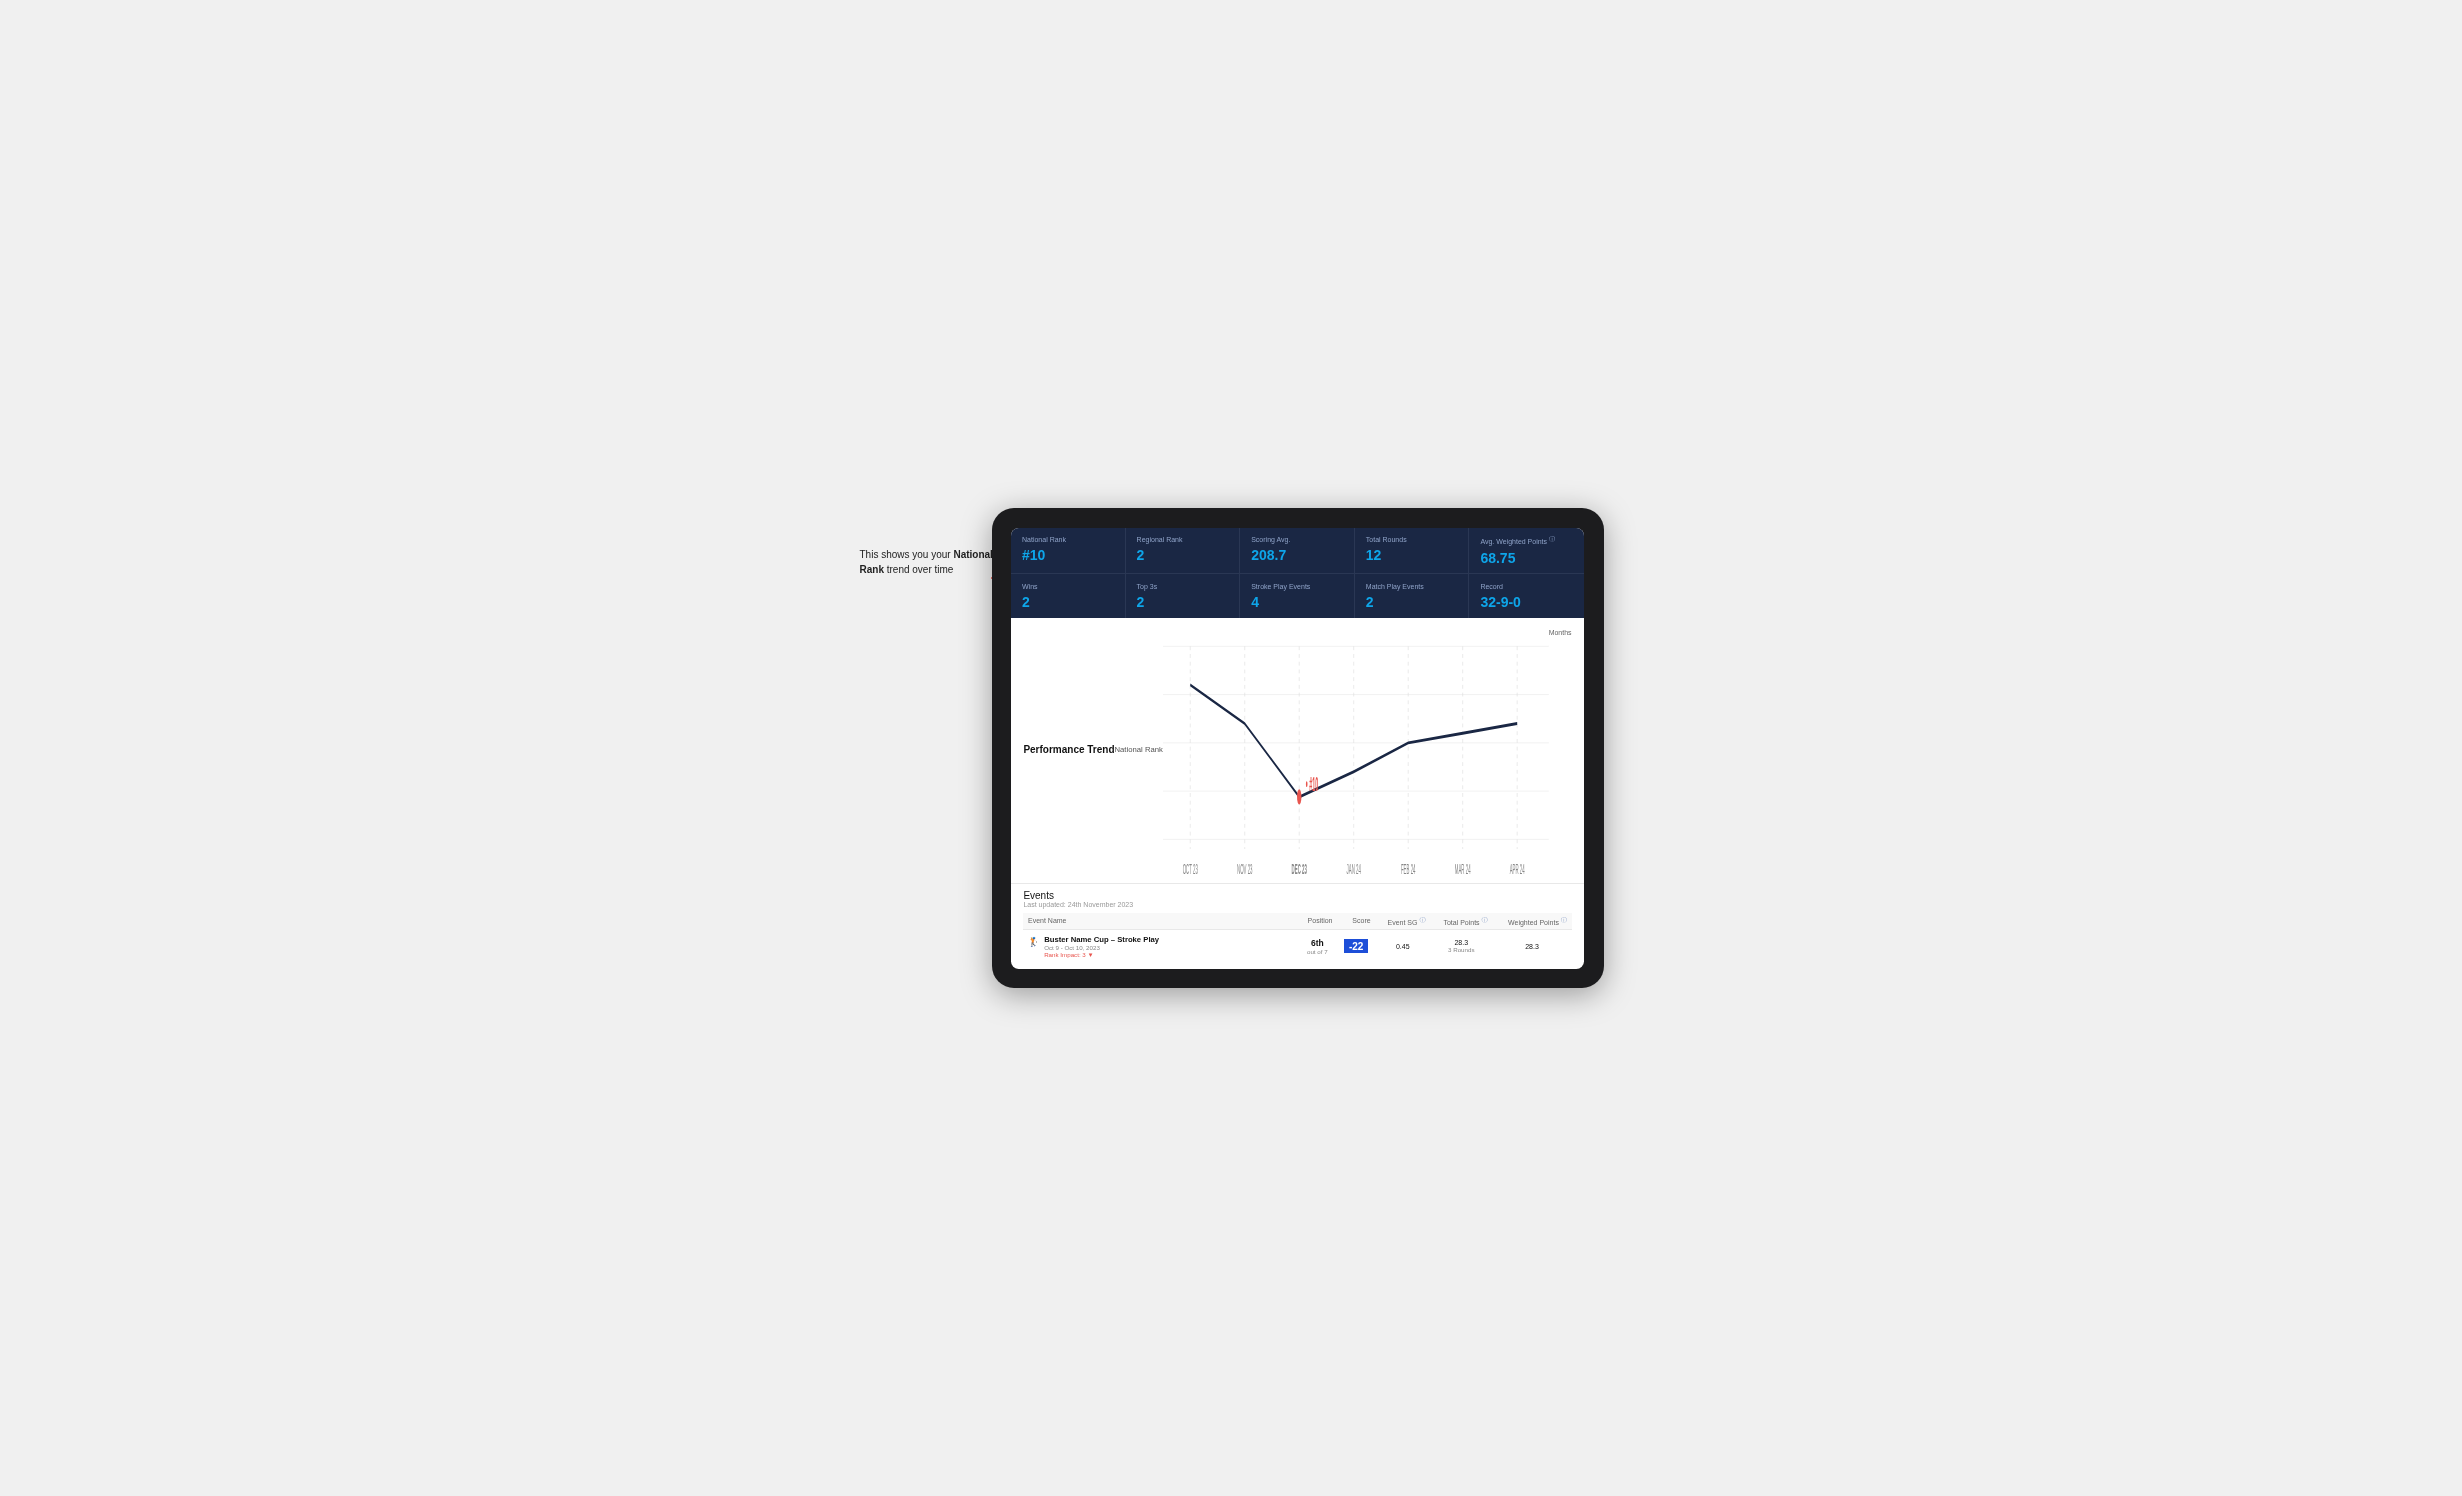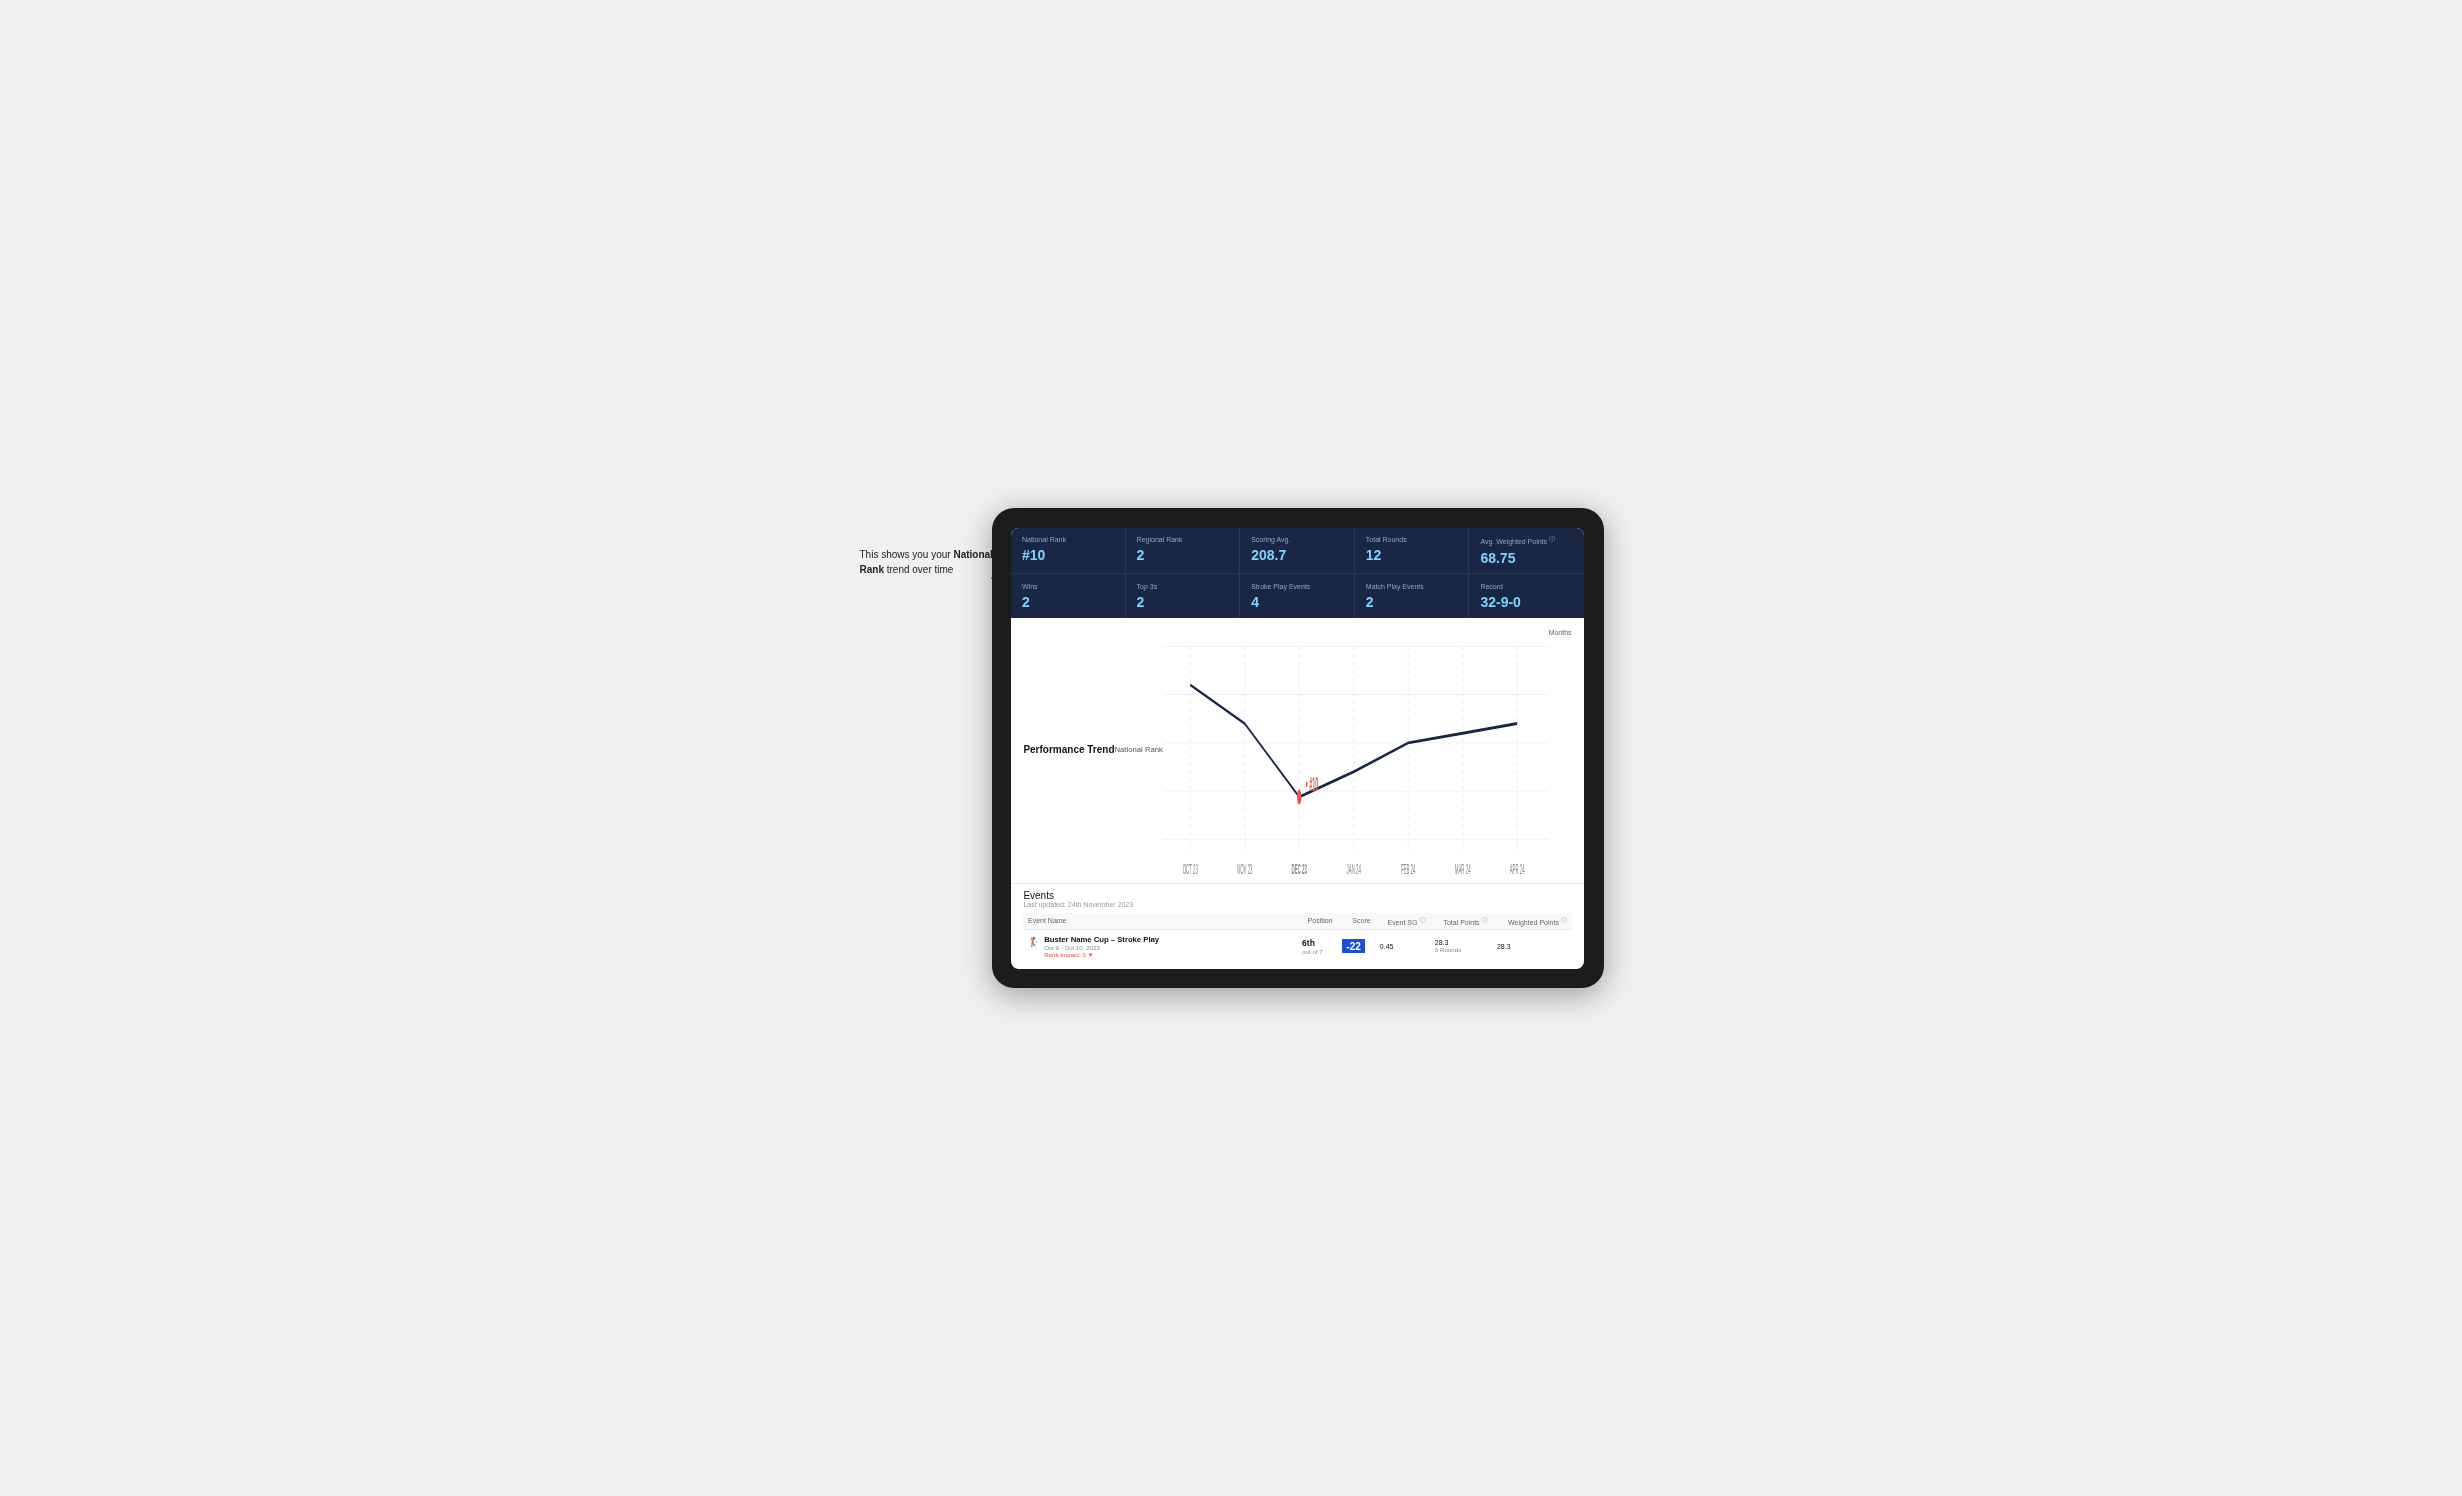--- a/index.html
+++ b/index.html
@@ -76,21 +76,21 @@
     .stat-cell:last-child { border-right: none; }
     .stat-label {
       font-size: 7px;
       color: #8fa3c8;
       line-height: 1.3;
       margin-bottom: 3.1px;
     }
     .stat-value {
       font-size: 14px;
       font-weight: 700;
-      color: #7dd3fc;
+      color: #0ea5e9;
     }
     .info-icon {
       font-size: 6.2px;
       color: #8fa3c8;
       vertical-align: super;
     }
     
     .performance-section {
       padding: 9.3px 12.4px 4.6px;
       flex: 1;
@@ -154,21 +154,21 @@
       border-bottom: 0.8px solid #e8e8e8;
       background: #f8f8f8;
     }
     .events-table th.right { text-align: right; }
     .events-table td {
       font-size: 7px;
       color: #111;
       padding: 4.6px 4.6px;
       vertical-align: middle;
     }
-    .events-table td.right { text-align: left; }
+    .events-table td.right { text-align: center; }
     .event-name-cell { display: flex; align-items: flex-start; gap: 4.6px; }
     .golf-icon { font-size: 9.3px; margin-top: 0.8px; }
     .event-name { font-size: 7.7px; font-weight: 600; color: #111; }
     .event-date { font-size: 6.2px; color: #888; }
     .rank-impact { font-size: 6.2px; color: #e8554e; }
     .rank-impact-arrow { color: #e8554e; }
     .score-badge {
       background: #1d4ed8;
       color: #fff;
       border-radius: 0;

